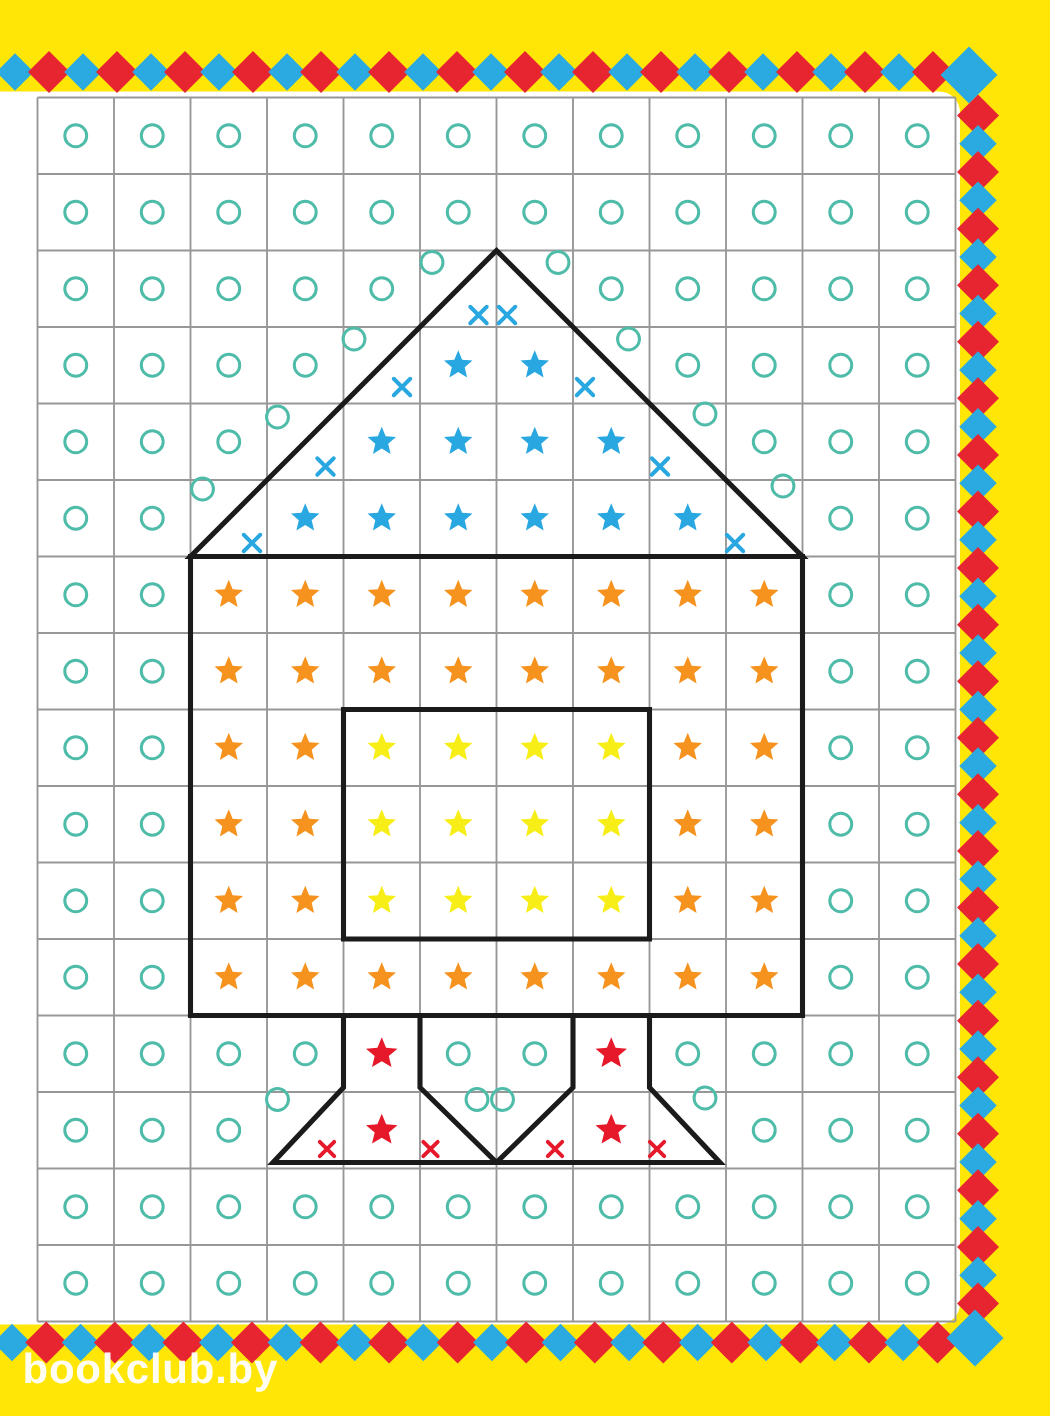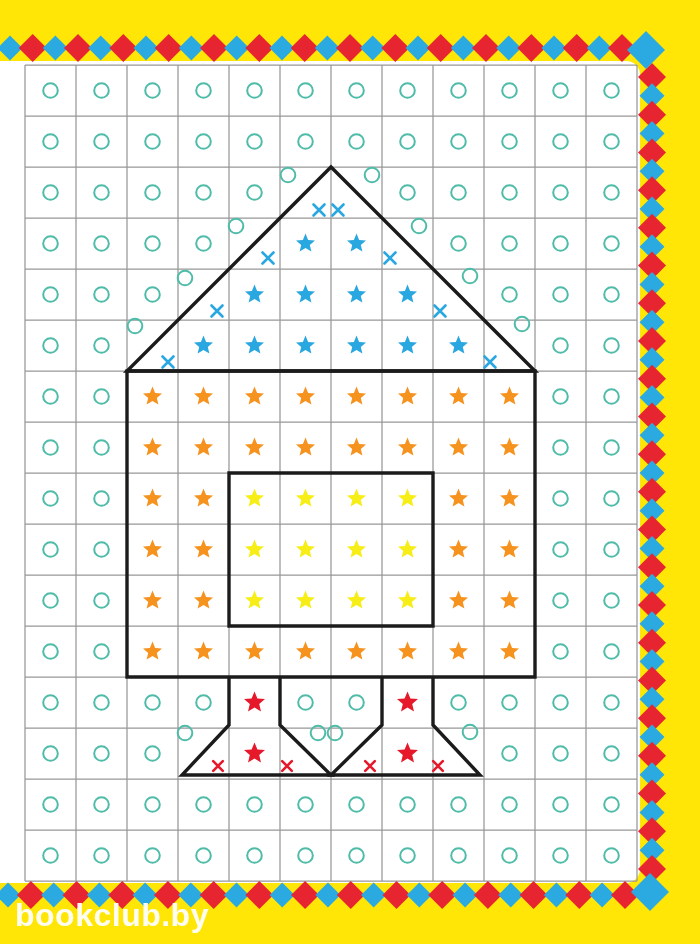--- a/index.html
+++ b/index.html
@@ -7,21 +7,21 @@
     position:relative;
     width:700px;height:944px;
     overflow:hidden;
     font-family:"Liberation Sans", sans-serif;
   }
   .scene{position:absolute;left:0;top:0;}
   .watermark{
     position:absolute;
     left:15px;top:897px;
     font-family:"Liberation Sans", sans-serif;
-    font-size:32px;
+    font-size:28px;
     font-weight:bold;
     letter-spacing:0.5px;
     color:#ffffff;
     opacity:0.95;
     user-select:none;
   }
 </style>
 </head>
 <body>
 

